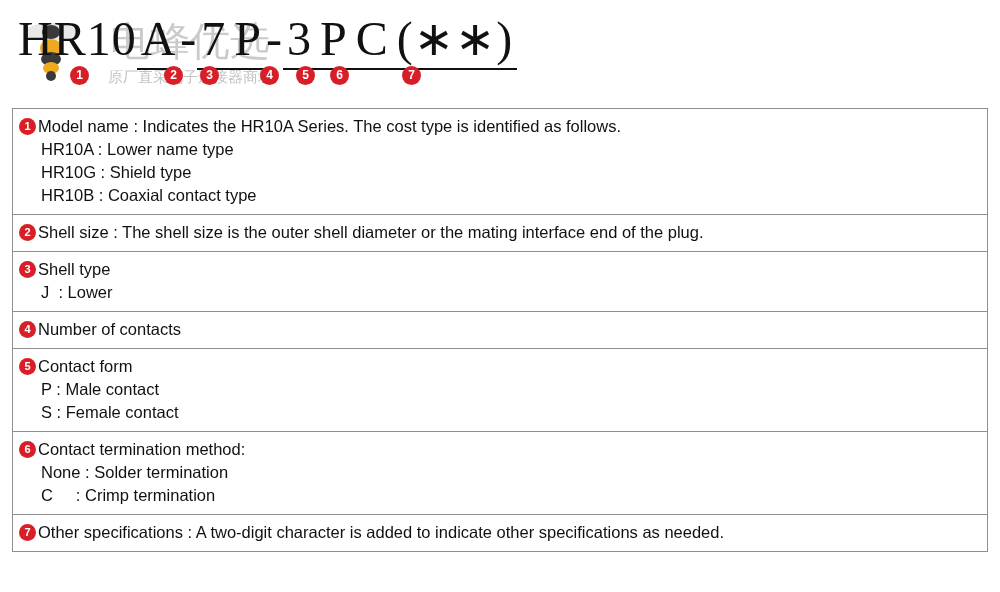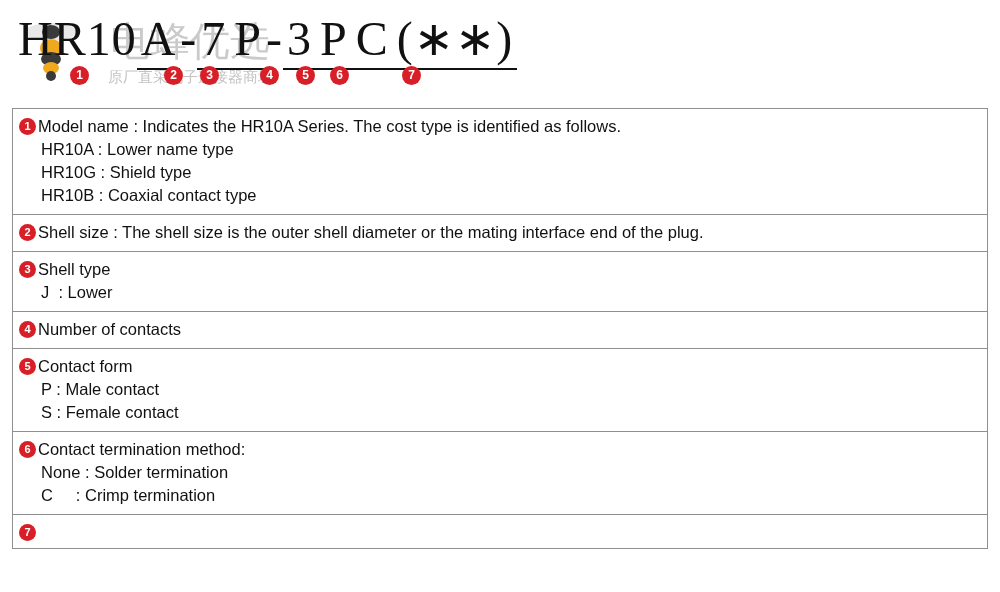--- a/index.html
+++ b/index.html
@@ -217,16 +217,17 @@
       <span class="bullet">6</span>
       <span>Contact termination method:</span>
     </div>
     <div class="line sub">None : Solder termination</div>
     <div class="line sub">C     : Crimp termination</div>
   </div>
 
   <div class="row">
     <div class="line first">
       <span class="bullet">7</span>
+      <span>Other specifications : A two-digit character is added to indicate other specifications as needed.</span>
     </div>
   </div>
 
 </div>
 
 </body></html>

